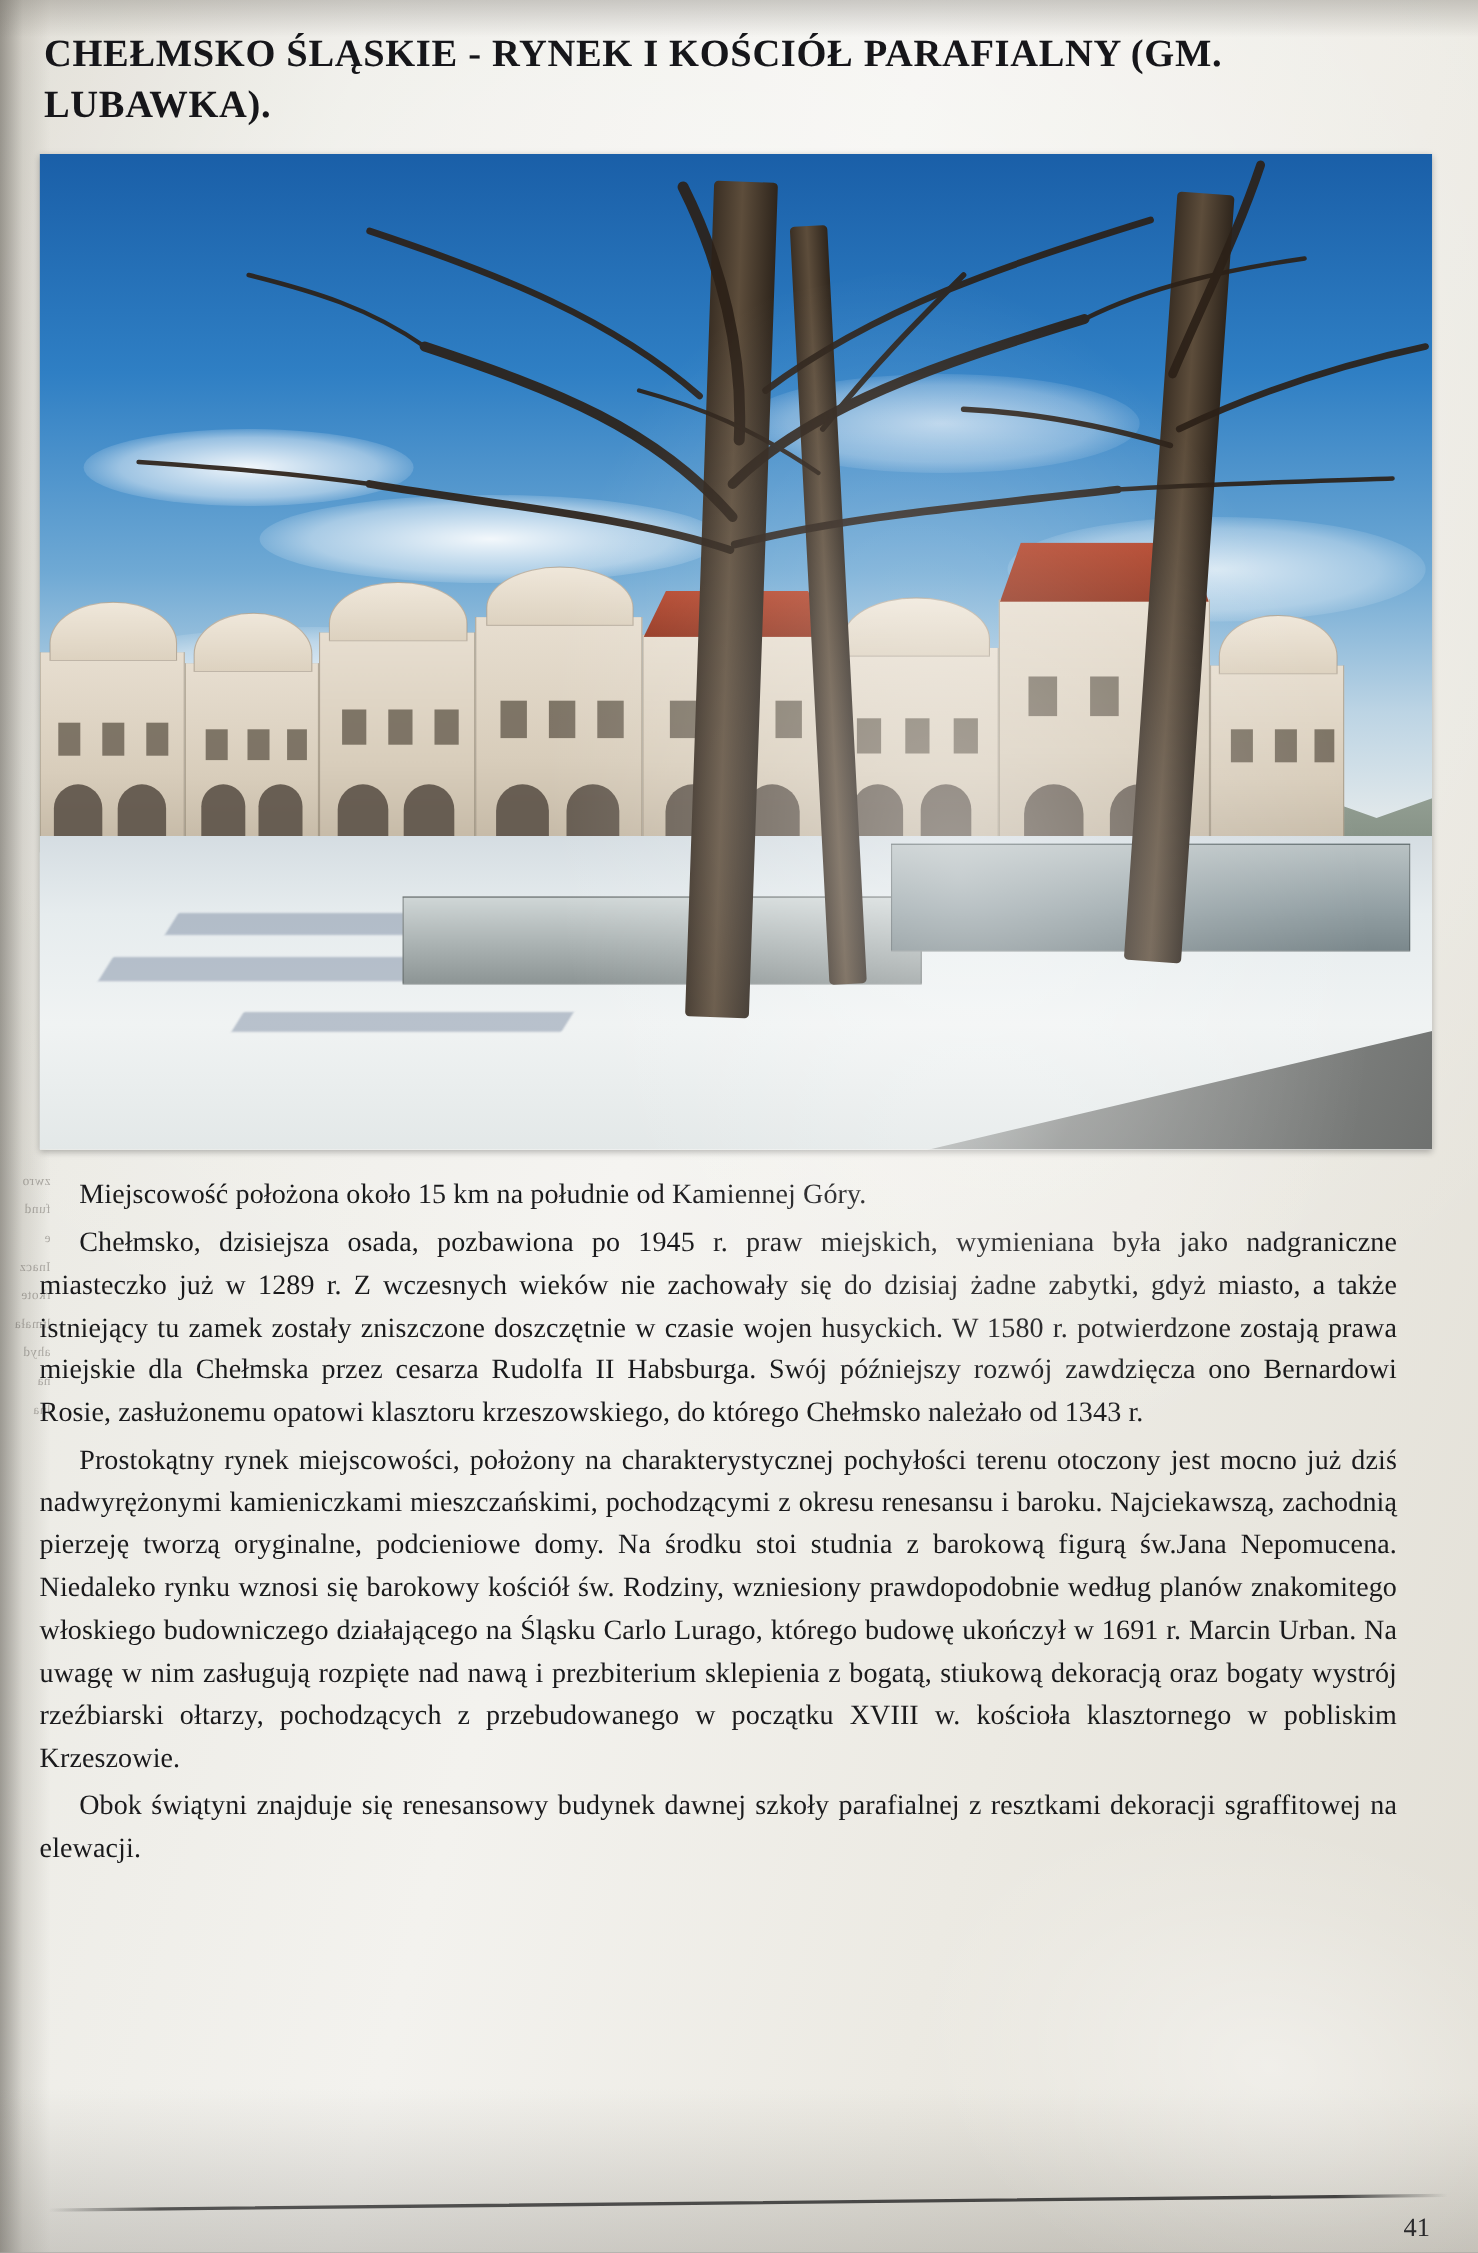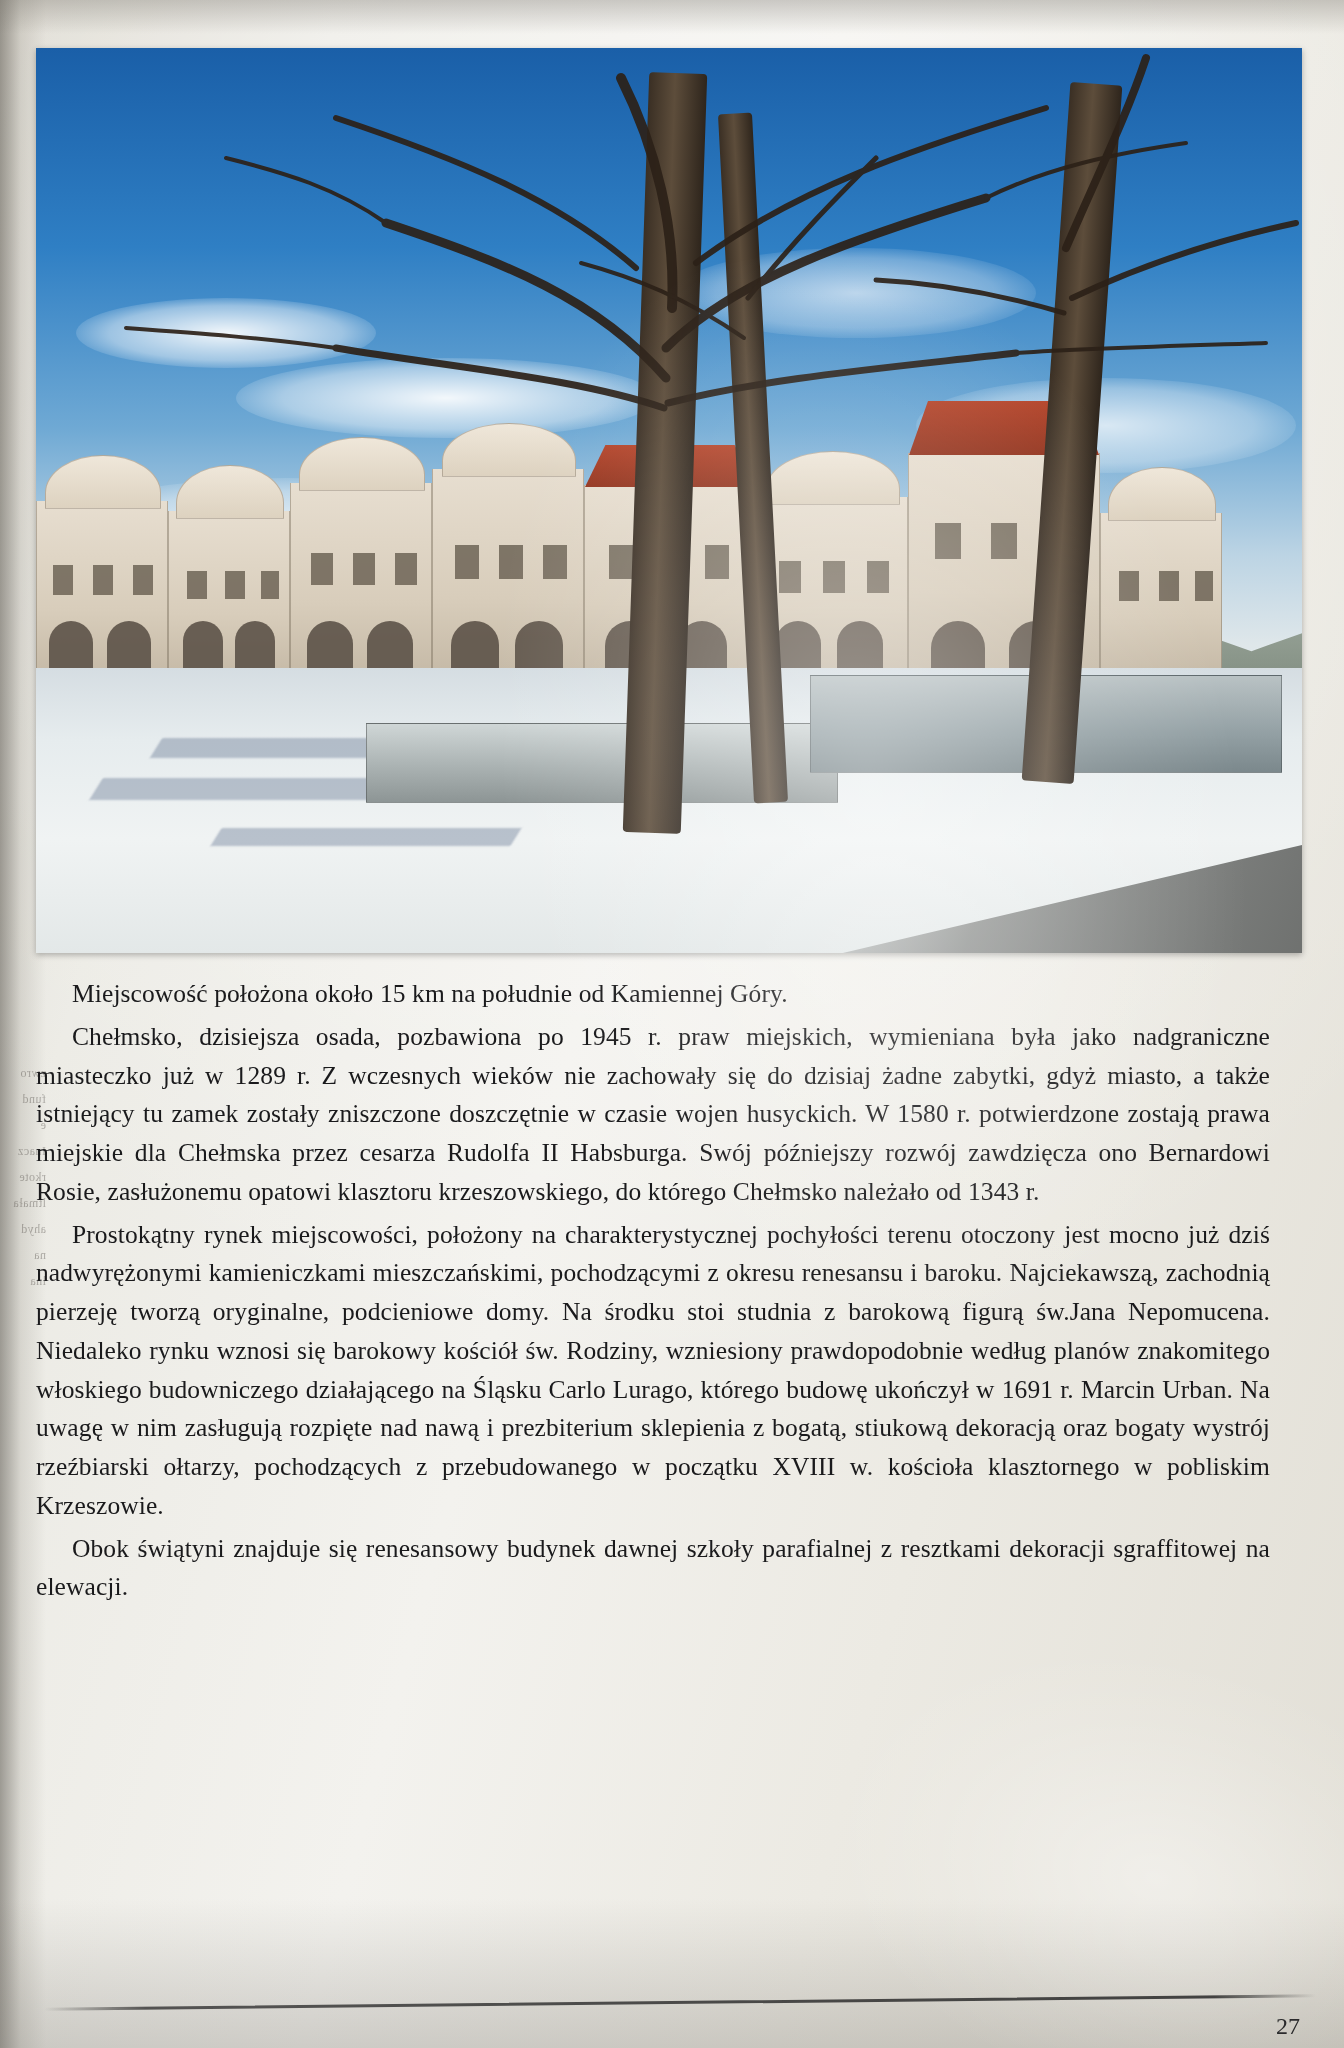--- a/index.html
+++ b/index.html
@@ -252,20 +252,21 @@
     <div>Inacz</div>
     <div>rkote</div>
     <div>ltmała</div>
     <div>ahyd</div>
     <div>na</div>
     <div>lna</div>
   </div>
 
   <div class="content">
 
+    <h1 class="title">CHEŁMSKO ŚLĄSKIE - RYNEK I KOŚCIÓŁ PARAFIALNY (GM. LUBAWKA).</h1>
 
     <div class="photo-wrap">
       <div class="photo">
 
         <div class="cloud" style="left:40px; top:250px; width:300px; height:70px;"></div>
         <div class="cloud" style="left:200px; top:310px; width:420px; height:80px;"></div>
         <div class="cloud" style="left:640px; top:200px; width:360px; height:90px; opacity:.7;"></div>
         <div class="cloud" style="left:880px; top:330px; width:380px; height:95px; opacity:.8;"></div>
         <div class="cloud" style="left:0px; top:430px; width:500px; height:120px; opacity:.85;"></div>
 
@@ -384,14 +385,14 @@
       <p class="indent">Prostokątny rynek miejscowości, położony na charakterystycznej pochyłości terenu otoczony jest mocno już dziś nadwyrężonymi kamieniczkami mieszczańskimi, pochodzącymi z okresu renesansu i baroku. Najciekawszą, zachodnią pierzeję tworzą oryginalne, podcieniowe domy. Na środku stoi studnia z barokową figurą św.Jana Nepomucena. Niedaleko rynku wznosi się barokowy kościół św. Rodziny, wzniesiony prawdopodobnie według planów znakomitego włoskiego budowniczego działającego na Śląsku Carlo Lurago, którego budowę ukończył w 1691 r. Marcin Urban. Na uwagę w nim zasługują rozpięte nad nawą i prezbiterium sklepienia z bogatą, stiukową dekoracją oraz bogaty wystrój rzeźbiarski ołtarzy, pochodzących z przebudowanego w początku XVIII w. kościoła klasztornego w pobliskim Krzeszowie.</p>
       <p class="indent">Obok świątyni znajduje się renesansowy budynek dawnej szkoły parafialnej z resztkami dekoracji sgraffitowej na elewacji.</p>
     </div>
 
   </div>
 
   <div class="glare"></div>
   <div class="glare2"></div>
 
   <div class="bottom-rule"></div>
-  <div class="page-number">27</div>
+  <div class="page-number">41</div>
 </div>
 
 </body></html>

